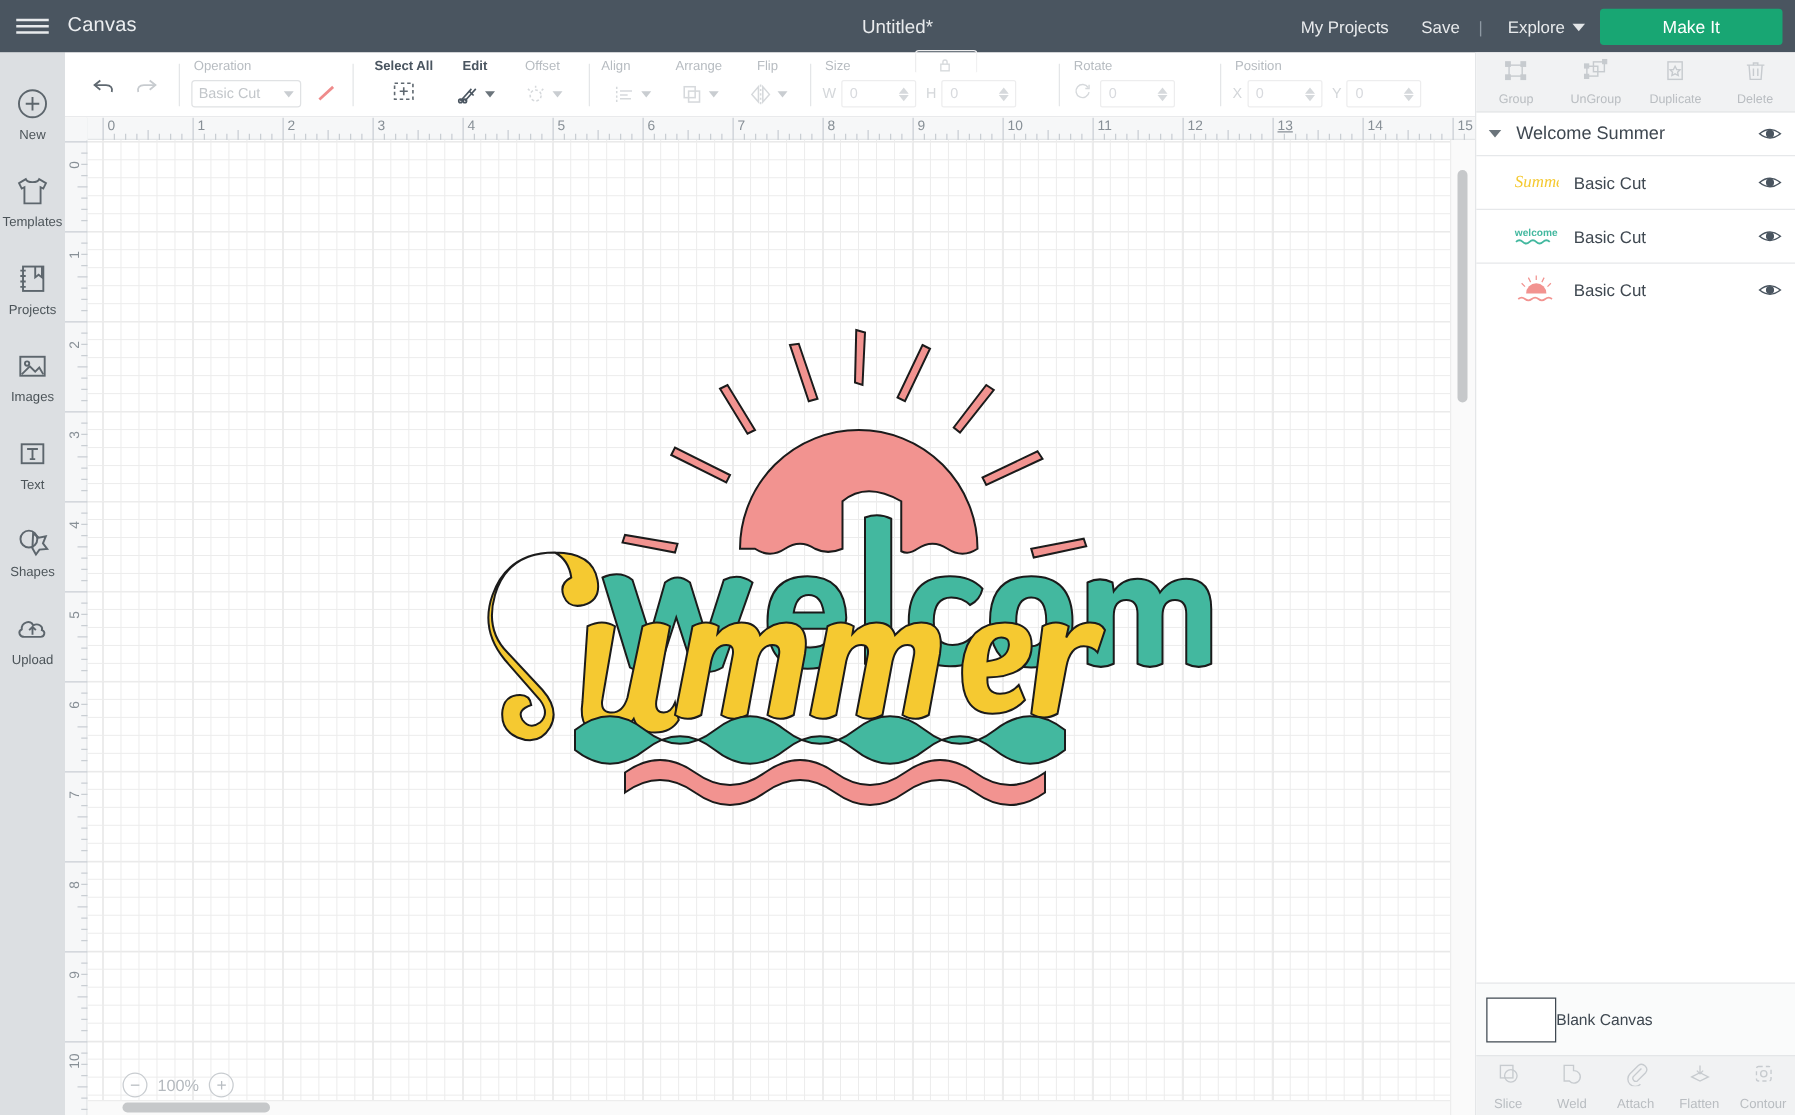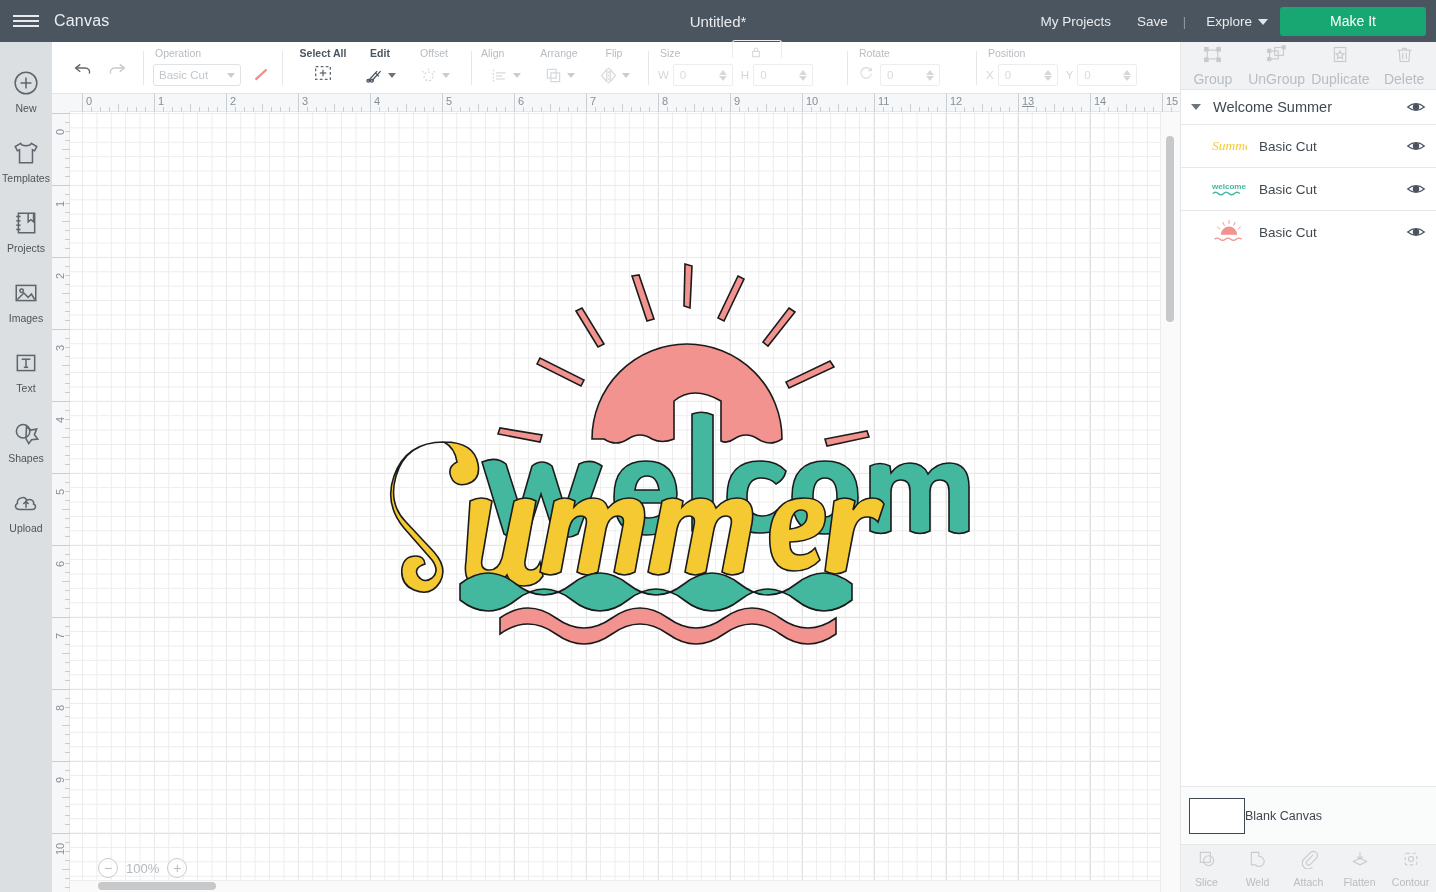--- a/index.html
+++ b/index.html
@@ -91,21 +91,21 @@
   #vscroll-track { position:absolute; right:0; top:18px; width:20px; height:780px; background:#fafafa; border-left:1px solid #ededed;}
   #hscroll-track { position:absolute; left:18px; bottom:0; height:12px; width:1110px; background:#fafafa; border-top:1px solid #ededed;}
   #hscroll { position:absolute; left:28px; bottom:2px; width:118px; height:8px; background:#c6c8ca; border-radius:4px; }
   
   #panel { position:absolute; left:1180px; top:42px; width:256px; height:850px; background:#fff; border-left:1px solid #e4e6e8;}
   #tabs { display:flex; height:26px; background:#f4f5f6; }
   .tab { flex:1; text-align:center; font-size:13px; color:#5b646b; line-height:26px; cursor:pointer; }
   .tab.active { color:#3d464e; border-bottom:2px solid #4a5560; background:#fff;}
   #ltools { display:flex; height:48px; background:#f1f2f3; border-bottom:1px solid #e4e6e8;}
   .ltool { flex:1; display:flex; flex-direction:column; align-items:center; justify-content:center; gap:2px; }
-  .ltool .lt-lbl { font-size:14px; color:#b9bdc1; }
+  .ltool .lt-lbl { font-size:10px; color:#b9bdc1; }
   .ltool svg { stroke:#c7cbcf; fill:none; stroke-width:1.3; }
   #grouphdr { display:flex; align-items:center; height:34px; padding:0 10px; }
   #grouphdr .tri { width:0;height:0;border-left:5px solid transparent;border-right:5px solid transparent;border-top:6px solid #6b747b; margin-right:12px;}
   #grouphdr .gname { font-size:14.5px; color:#3f4851; flex:1; }
   .layer-row { display:flex; align-items:center; height:43px; padding:0 10px 0 28px; border-top:1px solid #e6e8ea; }
   .layer-row .thumb { width:40px; height:30px; display:flex; align-items:center; justify-content:center; }
   .layer-row .lname { font-size:13.5px; color:#3f4851; margin-left:10px; flex:1; }
   .eye { width:20px; height:20px; }
   #blankrow { position:absolute; left:0; bottom:48px; width:255px; height:58px; background:#fafbfb;
               border-top:1px solid #e6e8ea; display:flex; align-items:center; padding-left:8px; }

